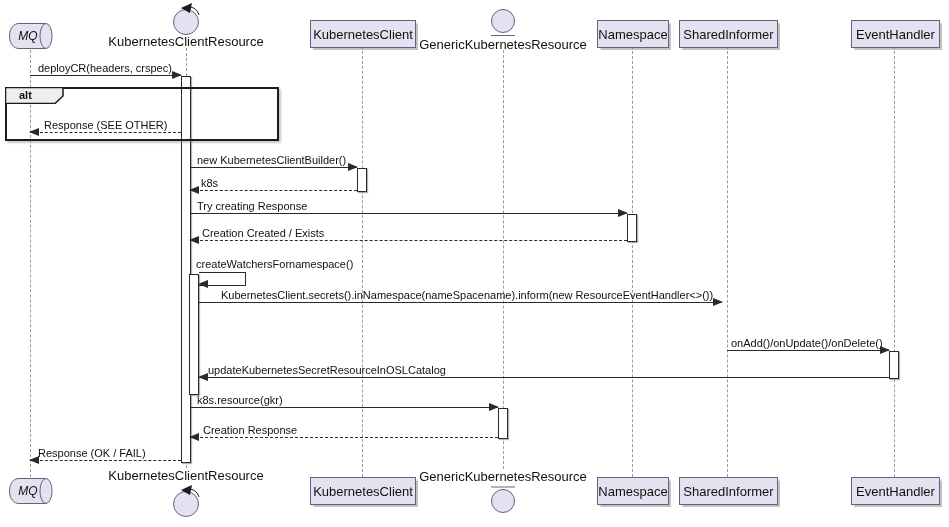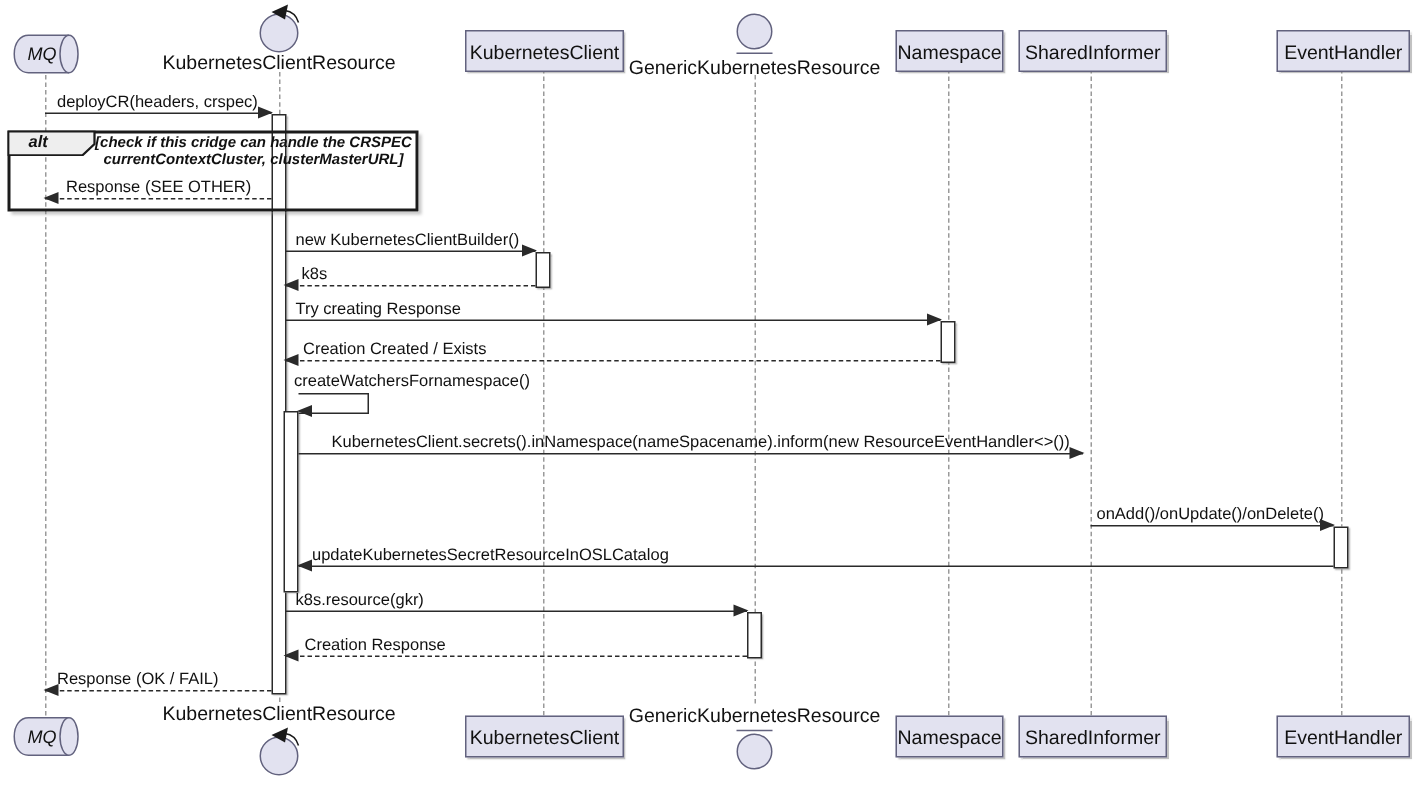--- a/index.html
+++ b/index.html
@@ -18,21 +18,21 @@
         box-shadow:1.5px 1.5px 1px rgba(120,120,120,.45);
         display:flex;align-items:center;justify-content:center;
         font-size:13px;white-space:nowrap;}
   .plabel{position:absolute;text-align:center;font-size:13px;white-space:nowrap;}
   .pico{position:absolute;}
   .qlabel{position:absolute;left:2px;top:0;width:36px;height:27px;display:flex;
           align-items:center;justify-content:center;font-size:12px;font-style:italic;}
 
   
   .frag{position:absolute;border:2px solid #1b1b1b;
-        box-shadow:2px 2px 2px rgba(130,130,130,.45);font-style:italic;}
+        box-shadow:2px 2px 2px rgba(130,130,130,.45);}
   .frag-op{position:absolute;font-weight:bold;font-size:11px;white-space:nowrap;}
   .guard{position:absolute;font-weight:bold;font-size:10px;line-height:11px;white-space:nowrap;}
 
   
   .msg{position:absolute;height:0;font-size:11px;}
   .msg .lbl{position:absolute;bottom:2px;white-space:nowrap;}
   .line{position:absolute;left:0;right:0;top:-1px;border-top:1px solid #2a2a2a;}
   .line.dashed{border-top-style:dashed;}
   .ah{position:absolute;width:0;height:0;top:-5px;}
   .ah-r{right:-1px;border-top:4.5px solid transparent;border-bottom:4.5px solid transparent;border-left:10px solid #2a2a2a;}
@@ -58,24 +58,20 @@
   <div class="act" style="left:357px;top:168px;height:22px"></div>
   <div class="act" style="left:627px;top:214px;height:26px"></div>
   <div class="act" style="left:889px;top:351px;height:26px"></div>
   <div class="act" style="left:498px;top:408px;height:29px"></div>
 
   <div class="frag" style="left:5px;top:87px;width:270px;height:50px">
     <svg width="59" height="17" style="position:absolute;left:-2px;top:-2px">
       <polygon points="0.5,0.5 58,0.5 58,9 50,16.5 0.5,16.5" fill="#EEEEEE" stroke="#1b1b1b" stroke-width="1.5"></polygon>
     </svg>
     <div class="frag-op" style="left:12px;top:0px">alt</div>
-    <div class="guard" style="left:56px;top:1px;width:212px;text-align:center">
-      <div>[check if this cridge can handle the CRSPEC</div>
-      <div>currentContextCluster, clusterMasterURL]</div>
-    </div>
   </div>
 
 
   <div class="msg" style="left:30px;top:76px;width:151px">
     <div class="lbl" style="left:8px">deployCR(headers, crspec)</div>
     <div class="line"></div>
     <div class="ah ah-r"></div>
   </div>
 
   <div class="msg" style="left:30px;top:133px;width:151px">
@@ -101,21 +97,21 @@
     <div class="line"></div>
     <div class="ah ah-r"></div>
   </div>
 
   <div class="msg" style="left:190px;top:241px;width:437px">
     <div class="lbl" style="left:12px">Creation Created / Exists</div>
     <div class="line dashed"></div>
     <div class="ah ah-l"></div>
   </div>
 
-  <div class="msg" style="left:190px;top:248px;width:160px;height:30px">
+  <div class="msg" style="left:190px;top:258px;width:160px;height:30px">
     <div class="lbl" style="left:6px;bottom:auto;top:0px">createWatchersFornamespace()</div>
     <div class="self-shape"></div>
     <div class="ah ah-l" style="left:8px;top:22px"></div>
   </div>
 
   <div class="msg" style="left:199px;top:303px;width:523px">
     <div class="lbl" style="left:22px">KubernetesClient.secrets().inNamespace(nameSpacename).inform(new ResourceEventHandler&lt;&gt;())</div>
     <div class="line"></div>
     <div class="ah ah-r"></div>
   </div>

